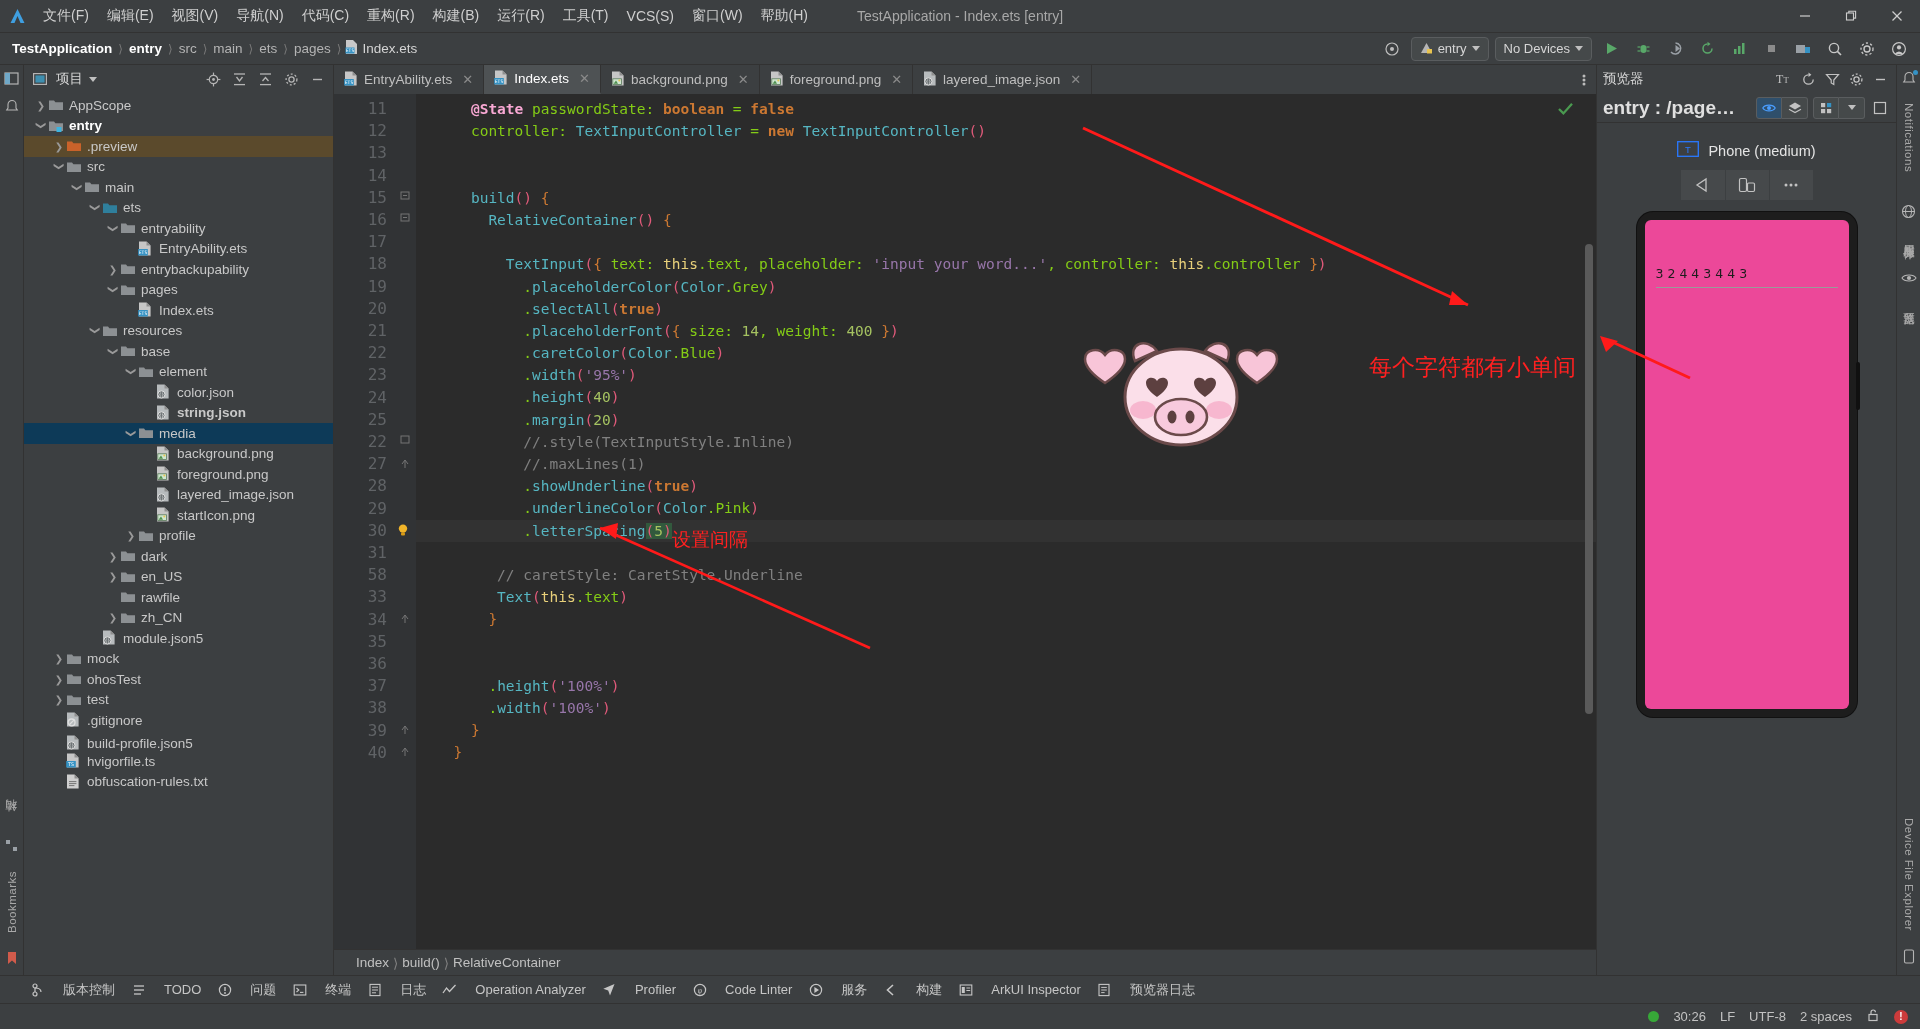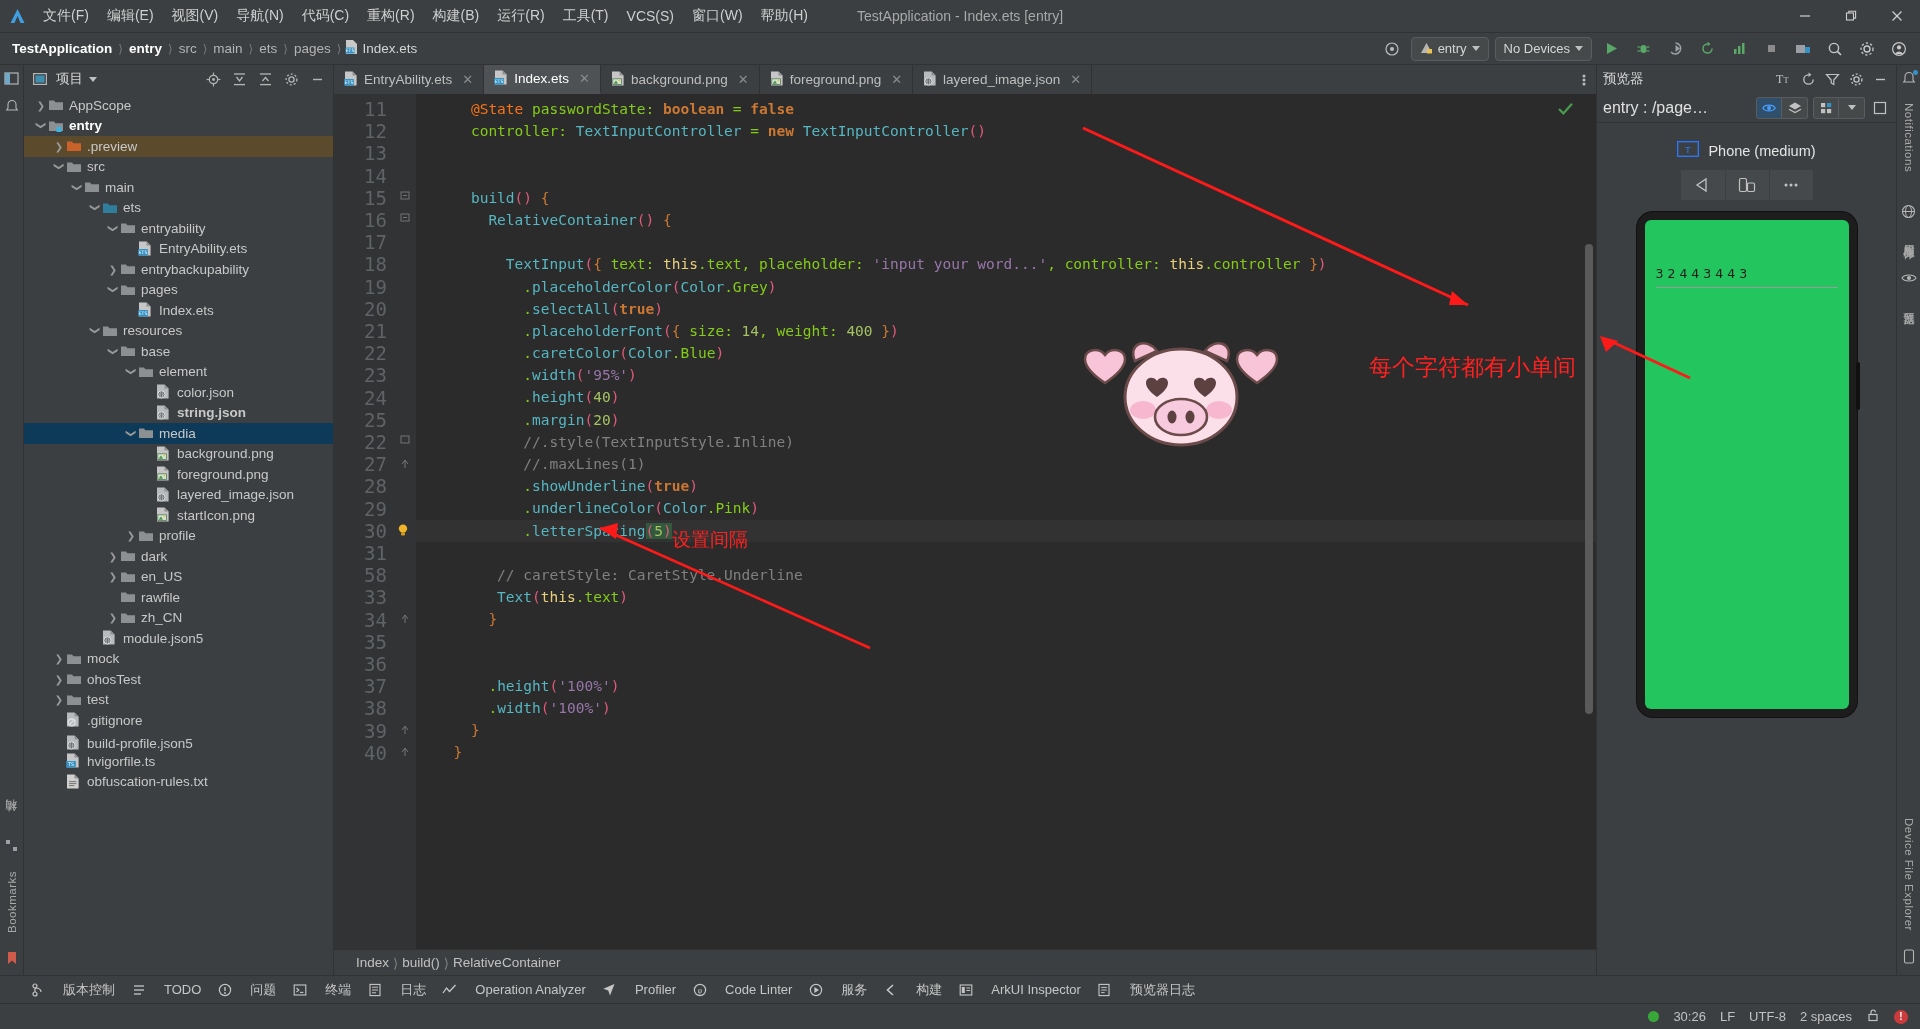--- a/index.html
+++ b/index.html
@@ -87,38 +87,38 @@
     display:flex; align-items:center; gap:6px; padding:0 10px; font-size:13.5px;
     color:#bfbfbf; border-right:1px solid #323232;
   }
   .etab.active { background:#4e5254; color:#ffffff; border-bottom:2px solid #4e5254; }
   .etab .x { color:#8b8b8b; font-size:13px; margin-left:4px; }
   .tabsbar .more { margin-left:auto; display:flex;align-items:center; padding:0 10px; color:#bbb; }
 
   .code-area { flex:1 1 auto; display:flex; position:relative; min-height:0; background:#2b2b2b; overflow:hidden;}
   .gutter {
     width:60px; background:#313335; color:#606366; text-align:right;
-    padding-top:4px; font-family:"DejaVu Sans Mono", monospace; font-size:19px; line-height:22.2px;
+    padding-top:4px; font-family:"DejaVu Sans Mono", monospace; font-size:16px; line-height:22.2px;
     flex:0 0 60px; user-select:none;
   }
   .gutter div { padding-right:7px; }
   .foldcol { width:22px; background:#313335; flex:0 0 22px; padding-top:4px; position:relative;}
   .fold { position:absolute; left:5px; width:12px; height:12px; }
   .fold svg { display:block; }
   .bulb { position:absolute; left:3px; width:16px; height:16px; }
   .codetext {
     flex:1 1 auto; padding-top:4px; padding-left:20px;
     font-family:"DejaVu Sans Mono", monospace; font-size:14.5px; line-height:22.2px;
     white-space:pre; color:#a9b7c6; overflow:hidden; position:relative;
   }
   .ln { height:22.2px; }
   .ln.hl { background:#323232; margin-left:-20px; padding-left:20px; }
   
   .kw { color:#cc7832; font-weight:bold; }
-  .deco { color:#f97316; }
+  .deco { color:#f9a8d4;font-weight:bold; }
   .cmt { color:#808080; }
   .meth { color:#56b6c2; }
   .pink { color:#e05a7a; }
   .plain { color:#84cc16; }
   .yellowlit { color:#e8d07a; }
   .greenlit { color:#a5c261; }
   .purplelit { color:#9876aa; }
   .orange { color:#cc7832; }
   .hlbox { background:#32593d; }
   .editor-check { position:absolute; right:22px; top:6px; color:#4a9a50; font-size:17px; }
@@ -135,40 +135,40 @@
   .editor-crumbs .sep { color:#808080; }
 
   
   .preview { width:300px; background:#3c3f41; display:flex; flex-direction:column; border-left:1px solid #323232;}
   .pv-header { height:28px; display:flex; align-items:center; padding:0 6px; gap:4px; flex:0 0 28px; }
   .pv-title { font-size:13.5px; color:#d6d6d6; }
   .pv-sub {
     height:30px; display:flex; align-items:center; padding:0 6px; gap:5px; flex:0 0 30px;
     border-bottom:1px solid #323232;
   }
-  .pv-route { font-size:16px; color:#e0e0e0; margin-right:auto; }
+  .pv-route { font-size:19px; color:#e0e0e0; margin-right:auto;font-weight:bold; }
   .segbtn { height:22px; display:flex; align-items:center; }
   .seg {
     width:26px; height:22px; display:flex; align-items:center; justify-content:center;
     border:1px solid #5a5d5f; background:#45494a;
   }
   .seg.first { border-radius:3px 0 0 3px; }
   .seg.last  { border-radius:0 3px 3px 0; border-left:none; }
   .seg.on { background:#2f4f6b; }
   .pv-body { flex:1 1 auto; display:flex; flex-direction:column; align-items:center; padding-top:18px; }
   .pv-devrow { display:flex; align-items:center; gap:9px; margin-bottom:10px; }
   .devname { color:#e4e4e4; font-size:14.5px; }
   .pv-ctrls { display:flex; margin-bottom:12px; }
   .pvc { width:44px; height:30px; background:#46494b; display:flex; align-items:center; justify-content:center; color:#c2c2c2; }
   .pvc + .pvc { border-left:1px solid #3c3f41; }
   .phone {
     width:220px; height:505px; background:#1d1d1d; border-radius:16px;
     padding:8px; box-shadow:0 0 0 1px #111; position:relative;
   }
-  .phone-screen { width:100%; height:100%; background:#22c55e; border-radius:6px; position:relative; overflow:hidden;}
+  .phone-screen { width:100%; height:100%; background:#ec4899; border-radius:6px; position:relative; overflow:hidden;}
   .pv-input {
     position:absolute; left:11px; right:11px; top:46px;
     border-bottom:1px solid #9a9a9a; padding-bottom:6px;
   }
   .pv-input span { color:#1d1d1d; font-size:12.5px; letter-spacing:4px; font-family:"DejaVu Sans", sans-serif; }
   .phone-btn { position:absolute; right:-3px; top:150px; width:4px; height:48px; background:#101010; border-radius:2px; }
 
   
   .anno { position:absolute; pointer-events:none; z-index:30; }
   .anno-text { color:#ff2020; font-size:19px; font-family:"Liberation Sans", sans-serif; white-space:nowrap;}

